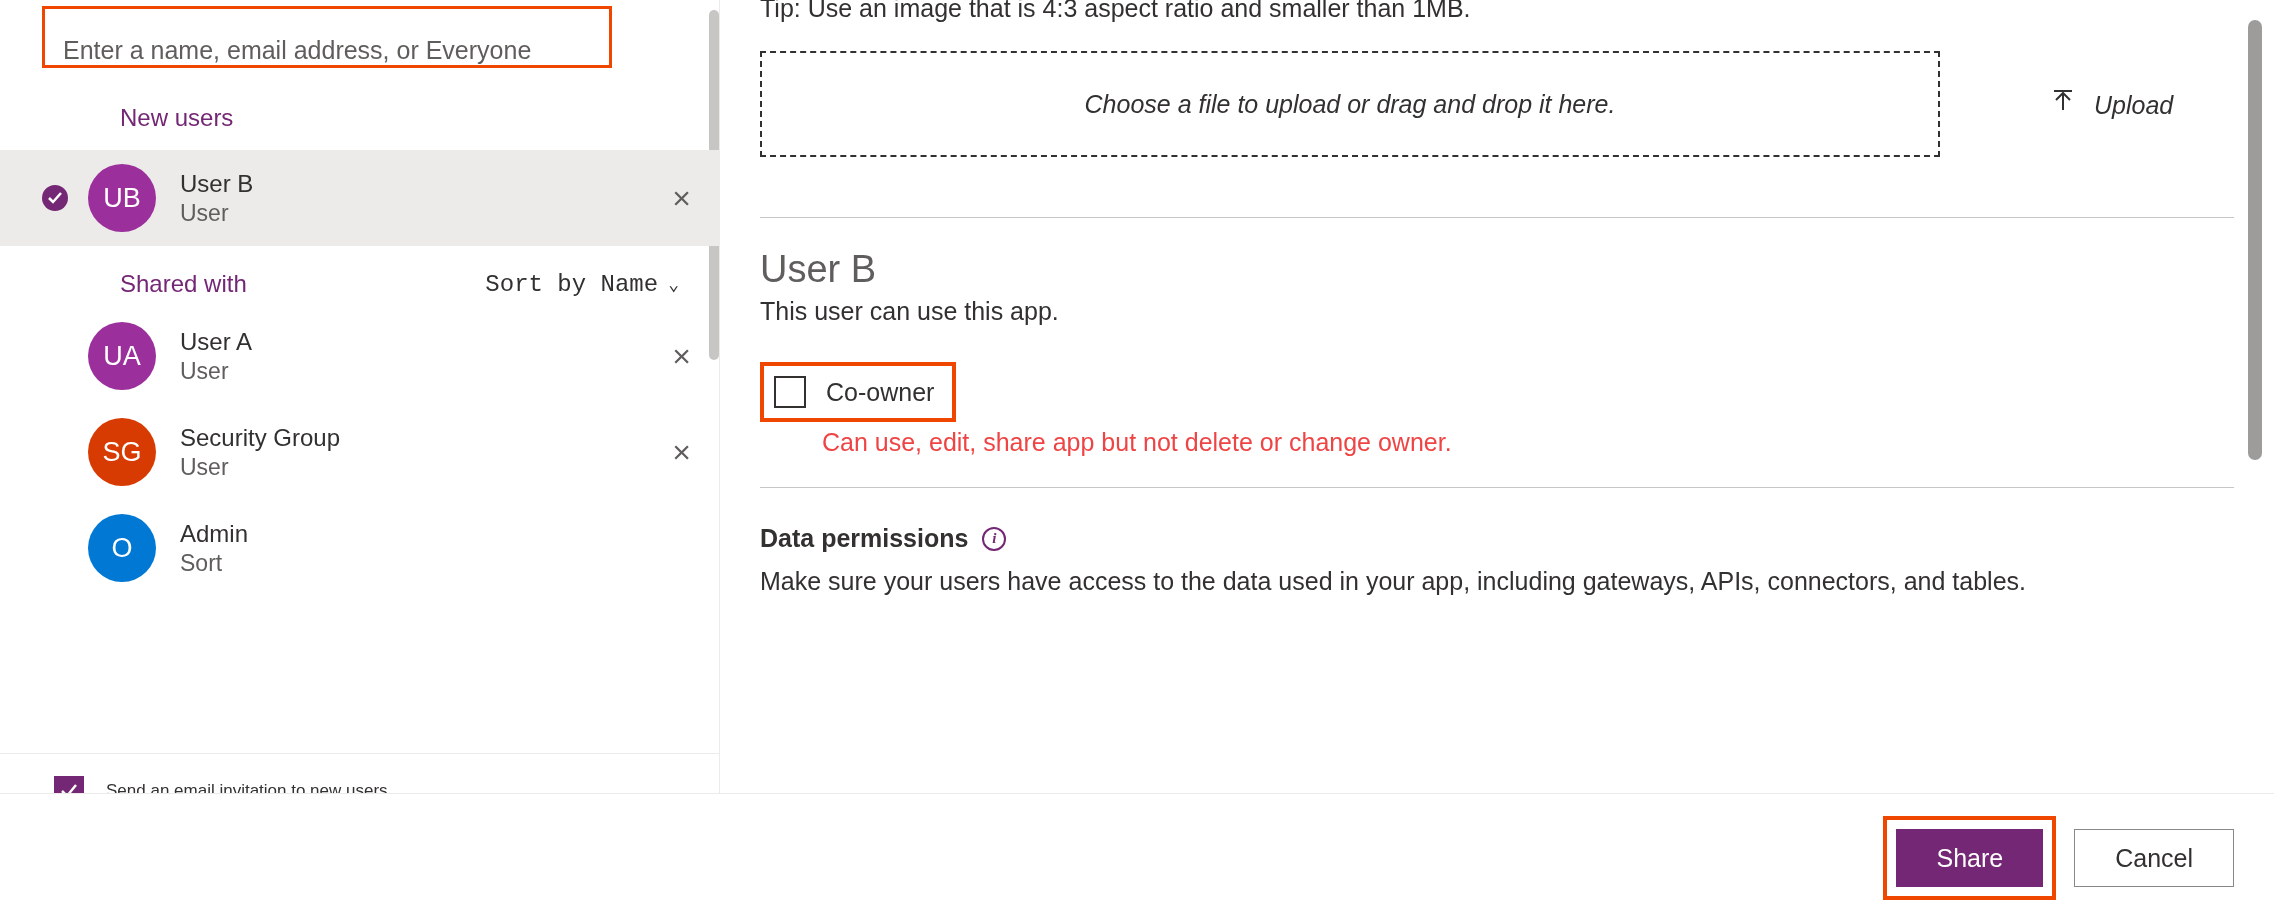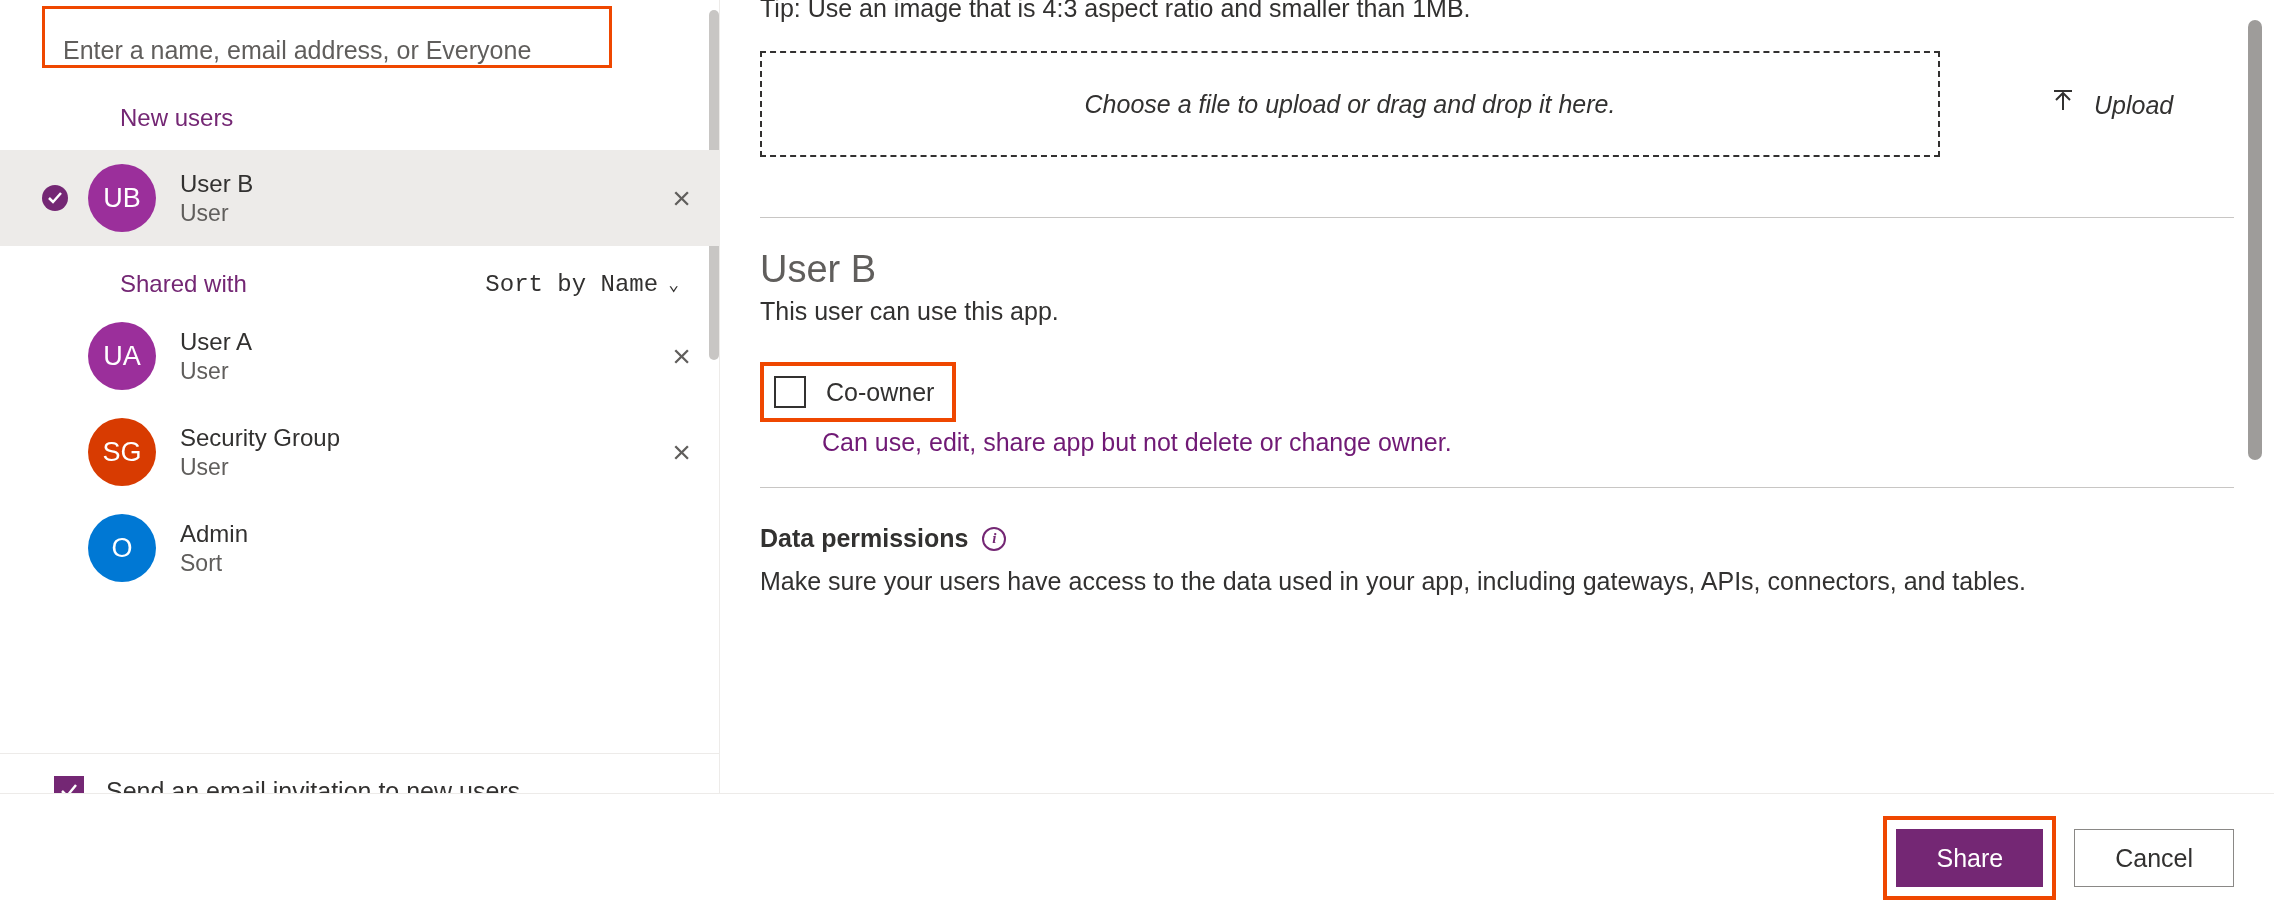--- a/index.html
+++ b/index.html
@@ -159,21 +159,21 @@
       height: 30px;
       background: #742774;
       display: flex;
       align-items: center;
       justify-content: center;
       margin-right: 22px;
       flex-shrink: 0;
     }
     .checkbox svg { display: block; }
     .email-label {
-      font-size: 25px;
+      font-size: 17px;
       color: #323130;
     }
     .right-panel {
       flex: 1;
       padding: 0 40px 0 40px;
       position: relative;
       overflow: hidden;
     }
     .right-scrollbar {
       position: absolute;
@@ -247,21 +247,21 @@
       border: 2px solid #323130;
       margin-right: 20px;
       flex-shrink: 0;
     }
     .coowner-label {
       font-size: 25px;
       color: #323130;
     }
     .coowner-desc {
       font-size: 25px;
-      color: #701a75;
+      color: #ef4444;
       margin-left: 62px;
       margin-bottom: 30px;
     }
     .data-perm-header {
       display: flex;
       align-items: center;
       font-size: 25px;
       font-weight: 600;
       color: #323130;
       margin-bottom: 14px;

